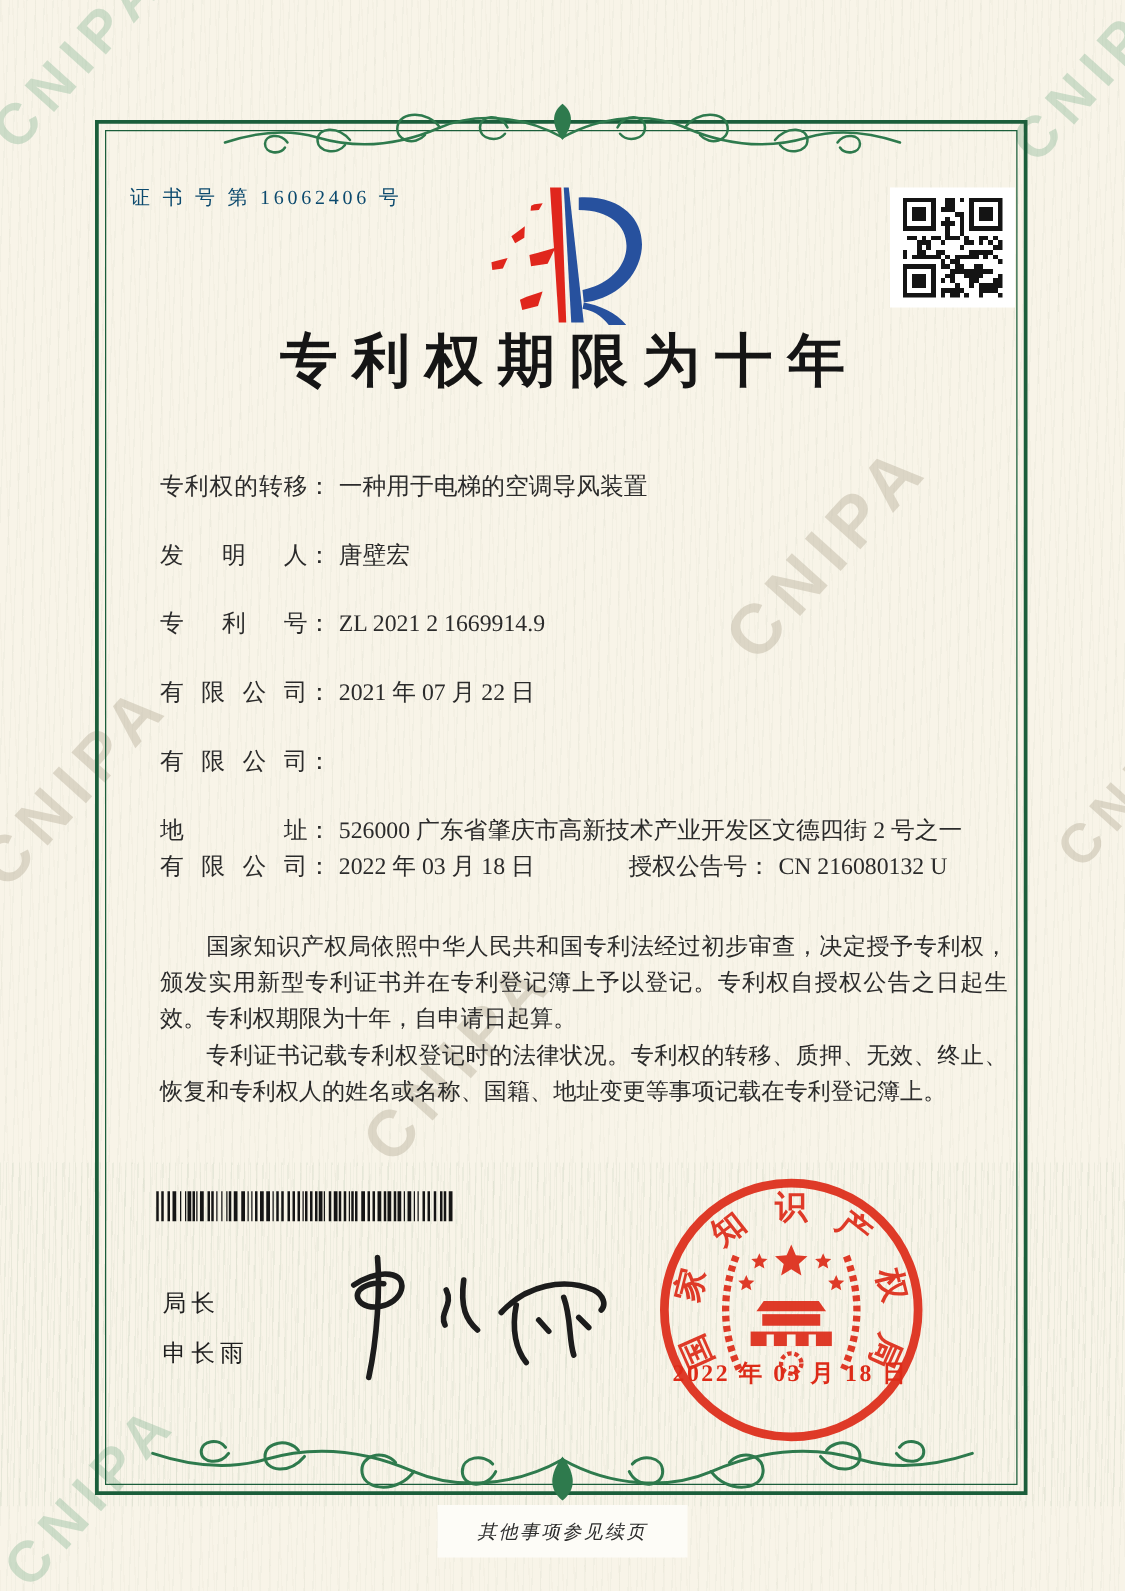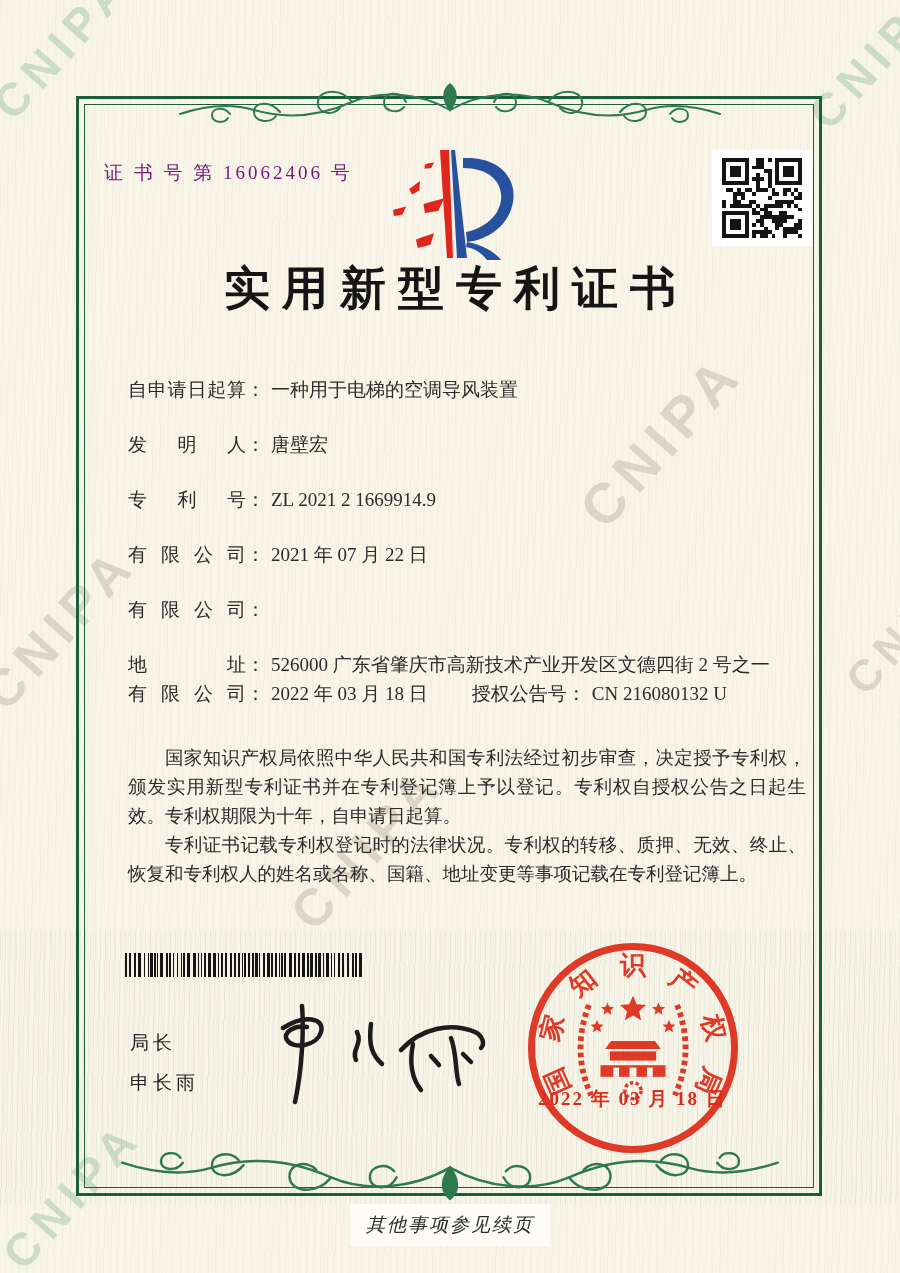--- a/index.html
+++ b/index.html
@@ -56,42 +56,42 @@
   .frame-inner{
     position:absolute;left:84px;top:104px;width:730px;height:1084px;
     border:1px solid var(--frame-green);z-index:2;pointer-events:none;
   }
   .ornament{position:absolute;z-index:3;pointer-events:none;}
   .orn-top{left:170px;top:80px;width:560px;height:56px;}
   .orn-bottom{left:110px;top:1136px;width:680px;height:68px;transform:scaleY(-1);}
   
   .cert-no{
     position:absolute;left:104px;top:148px;z-index:4;
-    font-size:19px;letter-spacing:3px;color:#701a75;margin-top:12px;
+    font-size:16px;letter-spacing:3px;color:#0c4a6e;
   }
   .logo{position:absolute;left:383px;top:146px;width:140px;height:118px;z-index:4;}
   .qr-box{
     position:absolute;left:712px;top:150px;width:100px;height:96px;
     background:#fff;z-index:4;display:flex;align-items:center;justify-content:center;
   }
   .qr-box svg{width:80px;height:80px;}
   .qr-box svg rect{fill:#141414;}
   .title{
     position:absolute;left:0;top:258px;width:900px;z-index:4;
     text-align:center;font-size:46px;font-weight:700;color:#151515;
     letter-spacing:12px;text-indent:12px;
   }
   
   .fields{position:absolute;left:128px;top:376px;width:680px;z-index:4;}
   .frow{display:flex;align-items:flex-start;font-size:19px;line-height:27px;margin-bottom:28px;color:#2b2b2b;}
   .flabel{display:inline-block;width:118px;text-align:justify;text-align-last:justify;flex:none;}
   .fcolon{flex:none;}
   .fvalue{margin-left:6px;max-width:560px;}
   .frow-address{margin-bottom:2px;}
-  .grant-group2{margin-left:44px;display:flex;}
+  .grant-group2{margin-left:75px;display:flex;}
   
   .paras{position:absolute;left:128px;top:744px;width:678px;z-index:4;
     font-size:18.5px;line-height:29px;color:#2b2b2b;text-align:justify;}
   .paras p{text-indent:2em;}
   
   .barcode{
     position:absolute;left:125px;top:953px;width:237px;height:24px;z-index:4;
     display:flex;align-items:stretch;background:transparent;
   }
   .barcode i{display:block;height:100%;}
@@ -108,21 +108,21 @@
   .seal-ch{position:absolute;width:30px;height:30px;font-size:26px;line-height:30px;
     text-align:center;font-weight:700;color:var(--seal-red);}
   .seal-emblem{position:absolute;left:52px;top:46px;width:116px;height:130px;}
   .seal-date{position:absolute;left:538px;top:1086px;z-index:7;
     font-size:19px;letter-spacing:2px;color:var(--seal-red);font-weight:600;}
   
   .page-no{position:absolute;left:0;top:1156px;width:900px;text-align:center;z-index:4;
     font-size:15px;letter-spacing:2px;color:#333;}
   .note-box{position:absolute;left:350px;top:1204px;width:200px;height:42px;z-index:8;
     background:#fdfcf7;display:flex;align-items:center;justify-content:center;}
-  .note-text{font-size:19px;letter-spacing:2px;color:#2b2b2b;font-style:italic;}
+  .note-text{font-size:15px;letter-spacing:2px;color:#2b2b2b;font-style:italic;}
 </style>
 </head>
 <body>
 
 <div class="page">
 
   <div class="bg-waves"></div>
   <div class="bg-waves-strong"></div>
 
   <span class="wm wm-green wm1">CNIPA</span>
@@ -327,25 +327,25 @@
         <rect x="19" y="19" width="1" height="1"></rect>
         <rect x="8" y="20" width="1" height="1"></rect>
         <rect x="10" y="20" width="1" height="1"></rect>
         <rect x="11" y="20" width="1" height="1"></rect>
         <rect x="13" y="20" width="1" height="1"></rect>
         <rect x="16" y="20" width="1" height="1"></rect>
         <rect x="20" y="20" width="1" height="1"></rect>
       </svg>
   </div>
 
-  <div class="title">实用新型专利证书</div>
+  <div class="title">专利权期限为十年</div>
 
   <div class="fields">
     <div class="frow">
-      <span class="flabel">自申请日起算</span>
+      <span class="flabel">专利权的转移</span>
         <span class="fcolon">：</span>
       <span class="fvalue">一种用于电梯的空调导风装置</span>
     </div>
     <div class="frow">
       <span class="flabel">发明人</span>
         <span class="fcolon">：</span>
       <span class="fvalue">唐壁宏</span>
     </div>
     <div class="frow">
       <span class="flabel">专利号</span>

